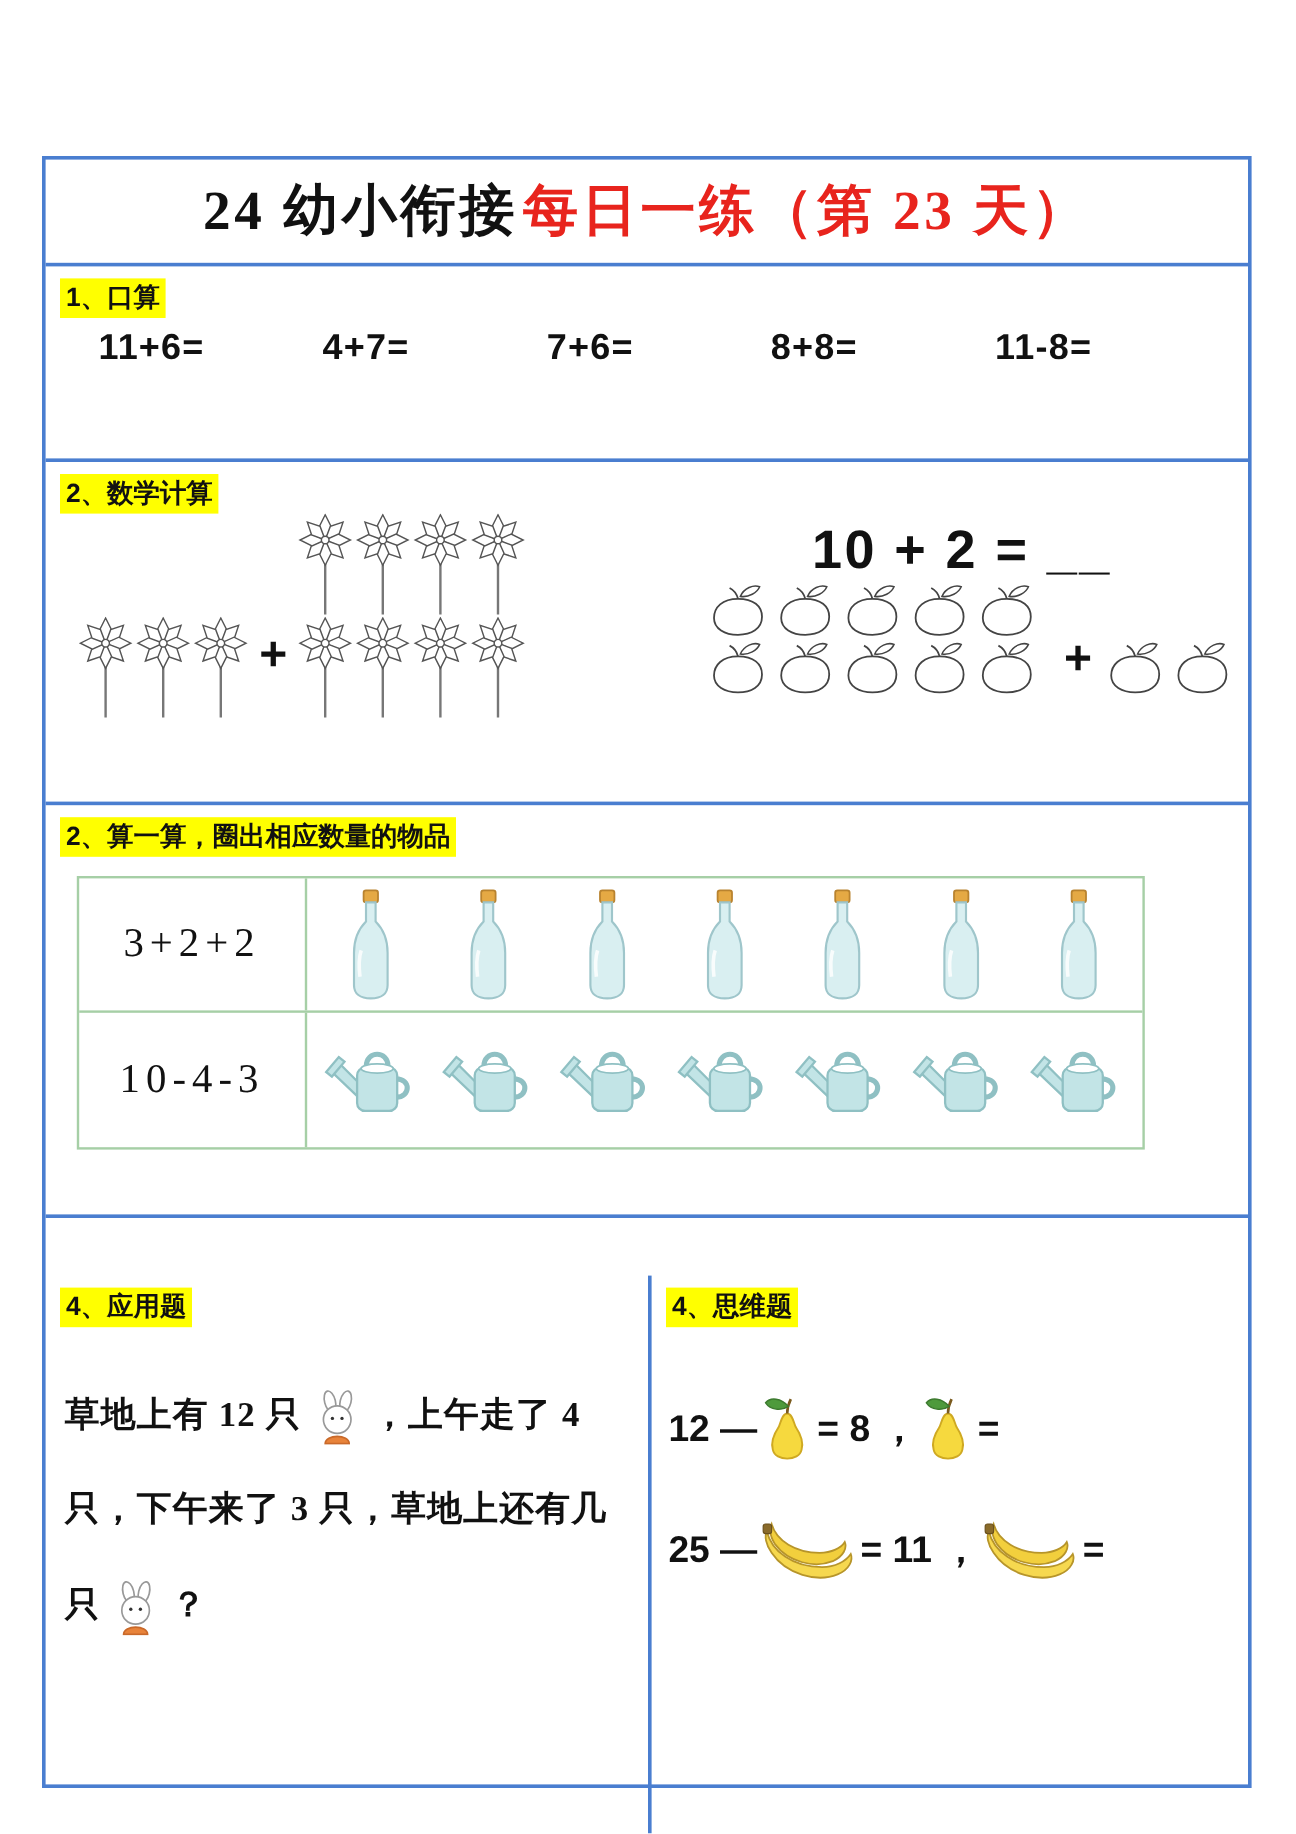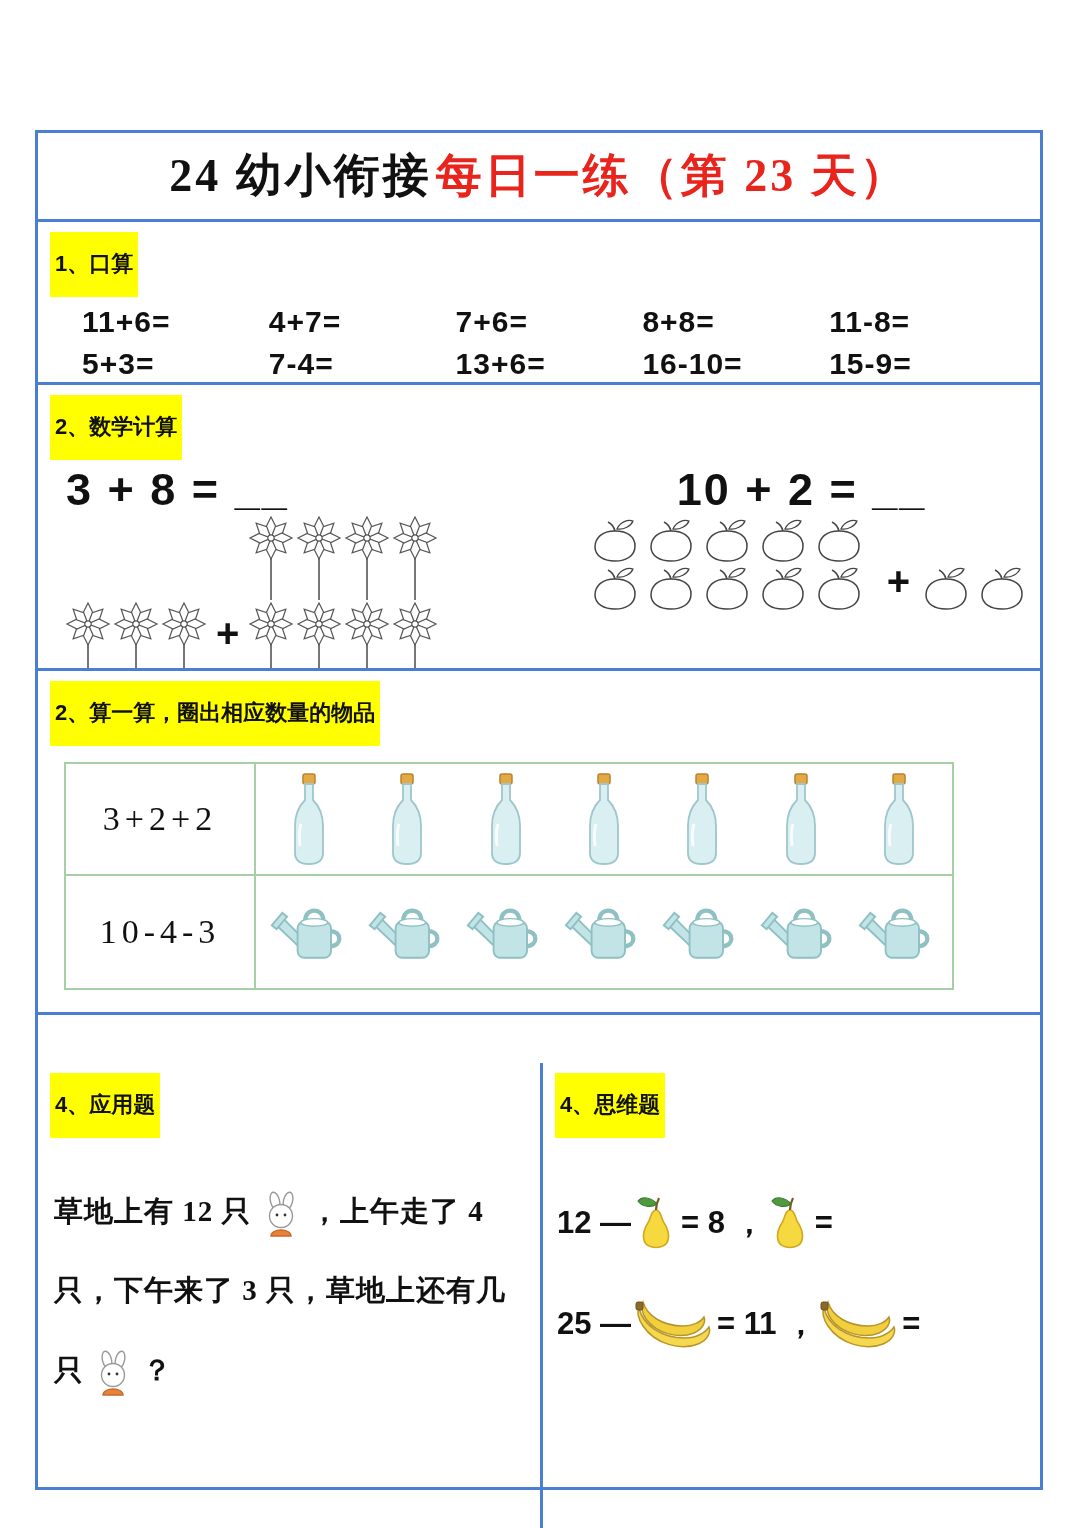--- a/index.html
+++ b/index.html
@@ -13,21 +13,21 @@
     border:3px solid var(--border-blue); background:#fff;
   }
   .title-row {
     height:89px; border-bottom:3px solid var(--border-blue);
     display:flex; align-items:center; justify-content:center; gap:4px;
     font-family:"Liberation Serif", serif; font-size:46px; font-weight:700; letter-spacing:3px;
   }
   .title-red { color:var(--title-red);text-align:center; }
   .label {
     display:inline-block; background:var(--highlight-yellow);
-    font-weight:700; font-size:22px; padding:18px 5px; margin:10px 0 0 12px; line-height:1.3;
+    font-weight:700; font-size:22px; padding:2px 5px; margin:10px 0 0 12px; line-height:1.3;
   }
   .sec { border-bottom:3px solid var(--border-blue); }
   .sec1 { height:163px; }
   .prob-row {
     display:grid; grid-template-columns:repeat(5,1fr);
     padding:0 24px 0 44px; font-size:30px; font-weight:700;
     margin-top:8px; letter-spacing:1px;
   }
   .sec2 { height:286px; overflow:hidden; }
   .calc-wrap { display:flex; padding:0 10px 0 26px; }
@@ -78,37 +78,26 @@
 
     <div class="sec sec1">
       <span class="label">1、口算</span>
       <div class="prob-row">
         <span>11+6=</span>
         <span>4+7=</span>
         <span>7+6=</span>
         <span>8+8=</span>
         <span>11-8=</span>
       </div>
-      <div class="prob-row">
-        <span>5+3=</span>
-        <span>7-4=</span>
-        <span>13+6=</span>
-        <span>16-10=</span>
-        <span>15-9=</span>
-      </div>
     </div>
 
     <div class="sec sec2">
       <span class="label">2、数学计算</span>
       <div class="calc-wrap">
         <div class="calc-left">
-          <div class="calc-eq">
-            <span>3 + 8 =</span>
-            <span>__</span>
-          </div>
           <div class="calc-imgs">
             <div class="group-row">
 <svg class="pinwheel" width="48" height="86" viewBox="0 0 48 86">
   <line x1="24" y1="40" x2="24" y2="84" stroke="#777" stroke-width="2"></line>
   <g transform="translate(24,22)" fill="#fff" stroke="#555" stroke-width="1.2">
     <path d="M0,0 L5,-11 L0,-21 L-5,-11 Z"></path>
     <path d="M0,0 L5,-11 L0,-21 L-5,-11 Z" transform="rotate(45)"></path>
     <path d="M0,0 L5,-11 L0,-21 L-5,-11 Z" transform="rotate(90)"></path>
     <path d="M0,0 L5,-11 L0,-21 L-5,-11 Z" transform="rotate(135)"></path>
     <path d="M0,0 L5,-11 L0,-21 L-5,-11 Z" transform="rotate(180)"></path>

